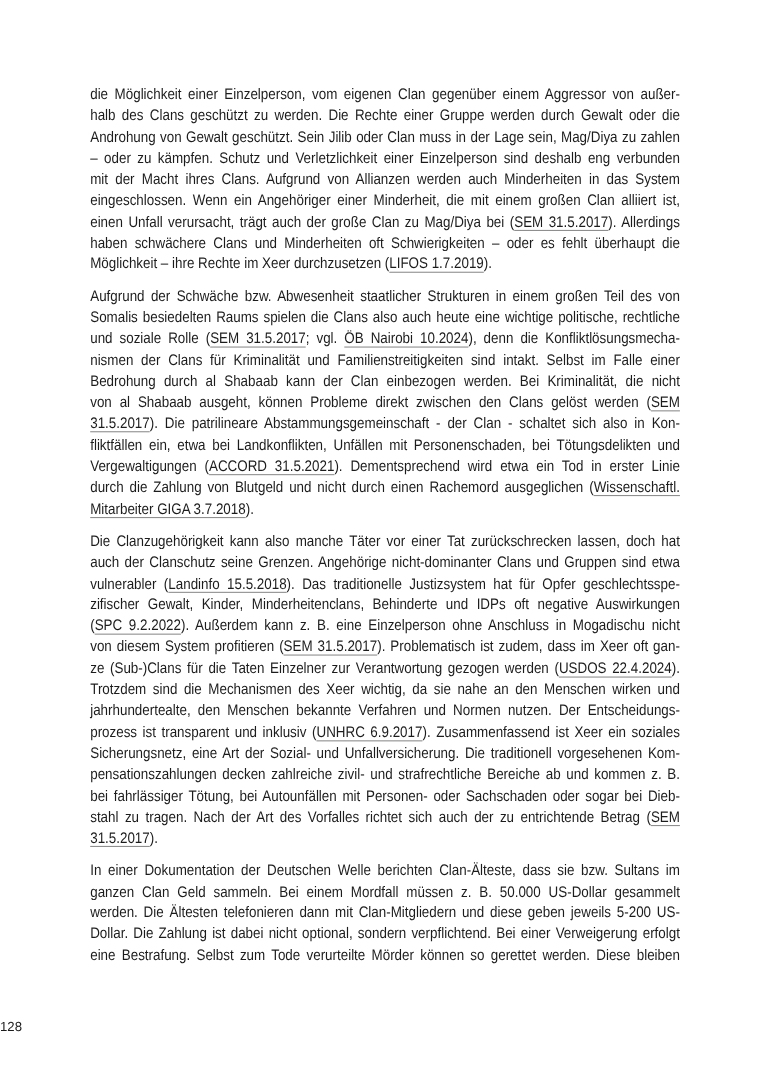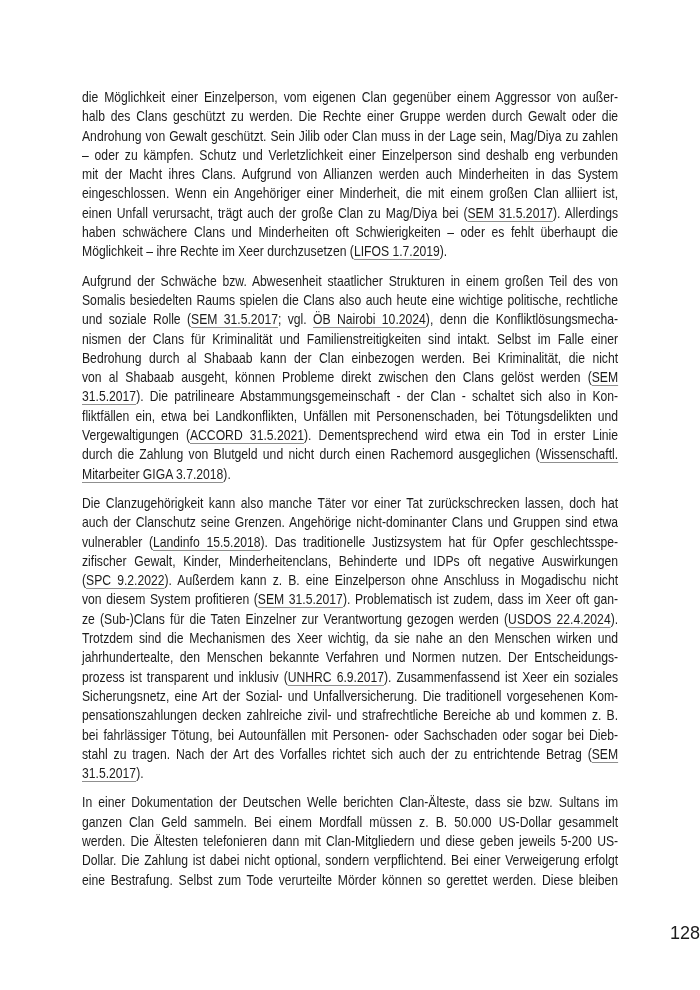--- a/index.html
+++ b/index.html
@@ -11,21 +11,21 @@
   body{
     width:700px;height:990px;
     background:var(--page-bg);
     font-family:"Liberation Sans", sans-serif;
     color:var(--text-color);
     position:relative;
     overflow:hidden;
   }
   .content{
     position:absolute;
-    left:82px;top:88px;
+    left:82px;top:76px;
     width:536px;
   }
   .paragraph{
     margin:0 0 10px 0;
   }
   
   .line{
     width:612px;
     transform:scaleX(0.876);
     transform-origin:0 0;
@@ -43,22 +43,22 @@
     text-decoration:underline;
     text-decoration-color:var(--underline-color);
     text-decoration-thickness:1px;
     text-underline-offset:2.5px;
     cursor:pointer;
   }
   .footer{
     position:absolute;
     top:923px;left:0;
     width:700px;
-    text-align:right;
-    font-size:18px;
+    text-align:left;
+    font-size:12px;
     line-height:20px;
   }
 </style>
 </head>
 <body>
 
 <div class="content">
     <div class="paragraph">
       <div class="line"><span>die Möglichkeit einer Einzelperson, vom eigenen Clan gegenüber einem Aggressor von außer-</span></div>
       <div class="line"><span>halb des Clans geschützt zu werden. Die Rechte einer Gruppe werden durch Gewalt oder die</span></div>

